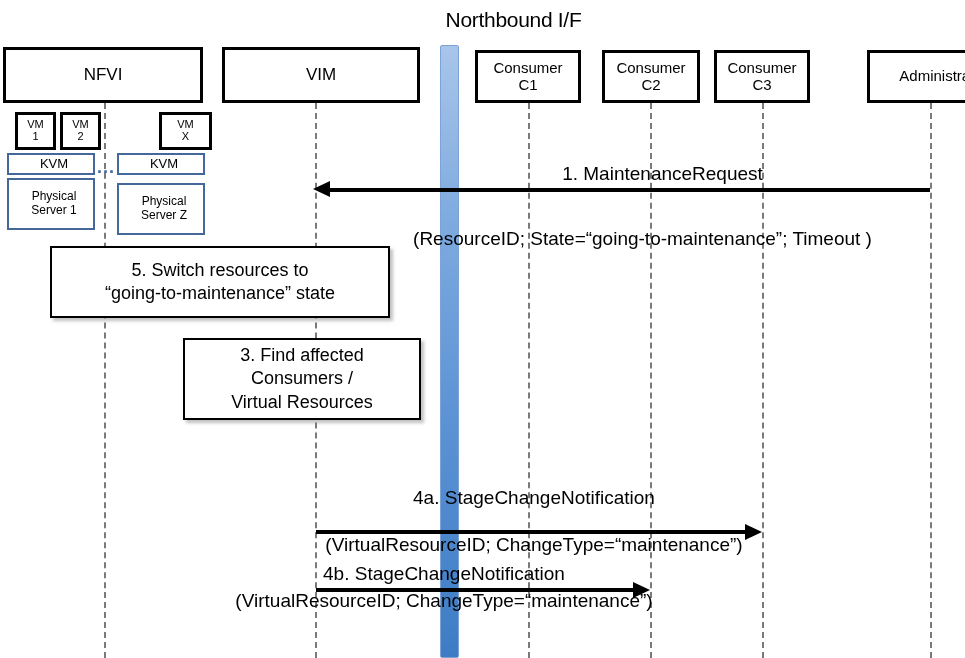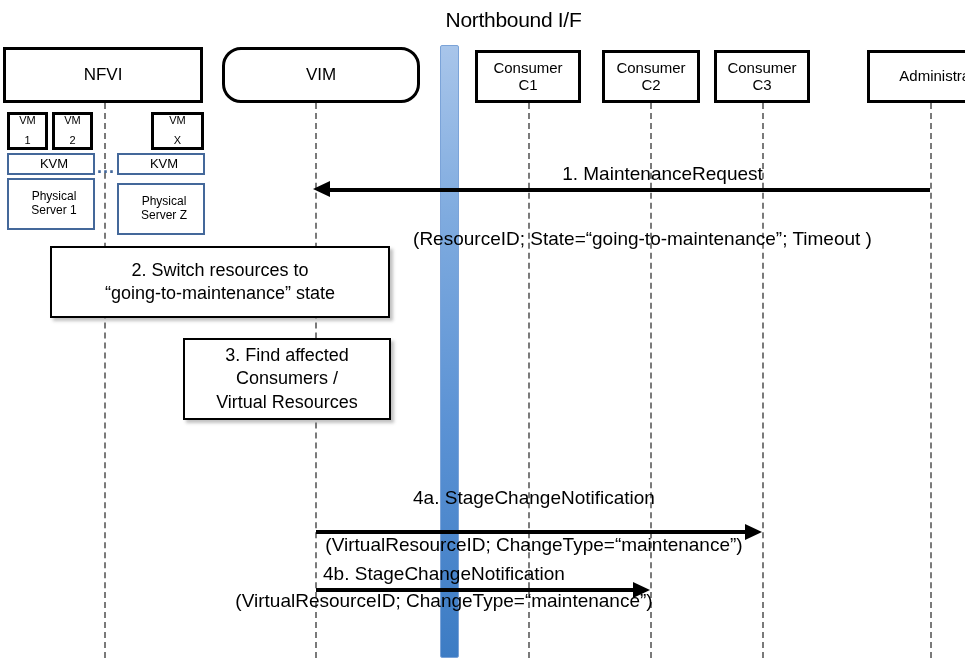--- a/index.html
+++ b/index.html
@@ -73,24 +73,25 @@
 
   
   .vm-box {
     position: absolute;
     border: 3px solid #000000;
     background: #ffffff;
     box-sizing: border-box;
     display: flex;
     flex-direction: column;
     align-items: center;
-    justify-content: space-between;
+    justify-content: center;
     font-size: 11px;
     line-height: 1.05;
     color: #000;
+    margin-left: 8px;
   }
   .blue-box {
     position: absolute;
     border: 2px solid #44689a;
     background: #ffffff;
     box-sizing: border-box;
     display: flex;
     flex-direction: column;
     align-items: center;
     justify-content: center;
@@ -172,21 +173,21 @@
   <div class="lifeline" style="left:650px;"></div>
   <div class="lifeline" style="left:762px;"></div>
   <div class="lifeline" style="left:930px;"></div>
 
   <div class="nb-bar"></div>
 
   <div class="actor-box" style="left:3px; top:47px; width:200px; height:56px;">
     <span>NFVI</span>
   </div>
 
-  <div class="actor-box" style="left:222px; top:47px; width:198px; height:56px;border-radius:19px;">
+  <div class="actor-box" style="left:222px; top:47px; width:198px; height:56px;">
     <span>VIM</span>
   </div>
 
   <div class="actor-box small" style="left:475px; top:50px; width:106px; height:53px; flex-direction:column;">
     <span>Consumer</span>
     <span>C1</span>
   </div>
 
   <div class="actor-box small" style="left:602px; top:50px; width:98px; height:53px; flex-direction:column;">
     <span>Consumer</span>
@@ -237,25 +238,25 @@
     <span>Server Z</span>
   </div>
 
   <div class="arrow-line" style="left:330px; top:188px; width:600px;"></div>
   <div class="arrow-head left" style="left:313px; top:181px;"></div>
 
   <div class="msg-label center" style="left:390px; top:163px; width:545px;">1.    MaintenanceRequest</div>
   <div class="msg-label center" style="left:370px; top:192px; width:545px;margin-top:36px;">(ResourceID; State=“going-to-maintenance”; Timeout )</div>
 
   <div class="note-box" style="left:50px; top:246px; width:340px; height:72px;">
-    <div>2. Switch resources to</div>
+    <div>5. Switch resources to</div>
     <div>“going-to-maintenance” state</div>
   </div>
 
-  <div class="note-box" style="left:183px; top:338px; width:208px; height:82px;">
+  <div class="note-box" style="left:183px; top:338px; width:238px; height:82px;">
     <div>3. Find affected</div>
     <div>Consumers /</div>
     <div>Virtual Resources</div>
   </div>
 
 
   <div class="arrow-line" style="left:316px; top:530px; width:430px;"></div>
   <div class="arrow-head right" style="left:745px; top:524px;"></div>
 
   <div class="msg-label center" style="left:270px; top:487px; width:528px;">4a. StageChangeNotification</div>

